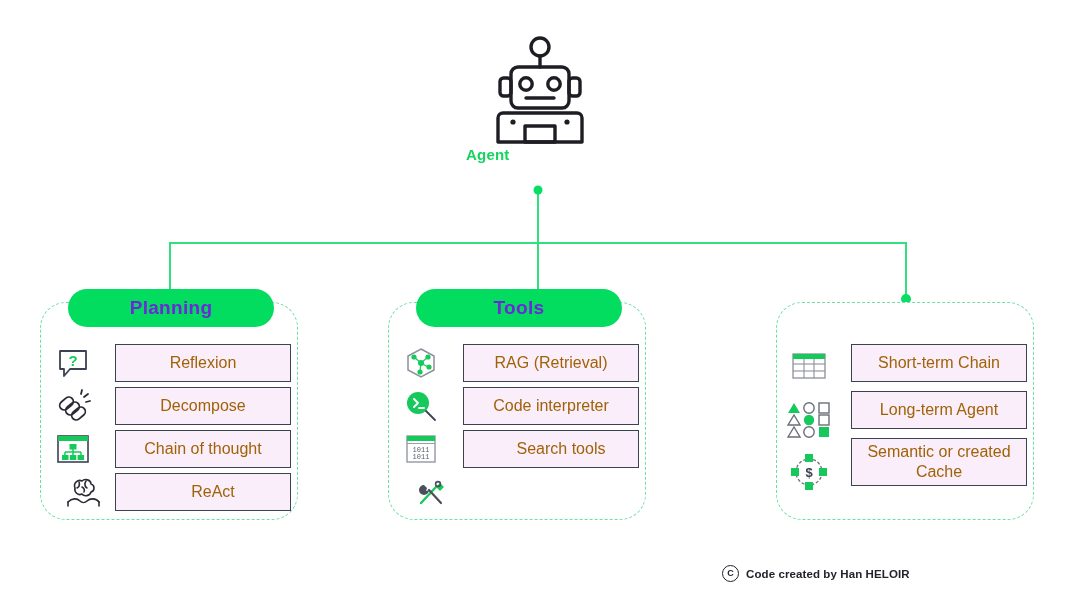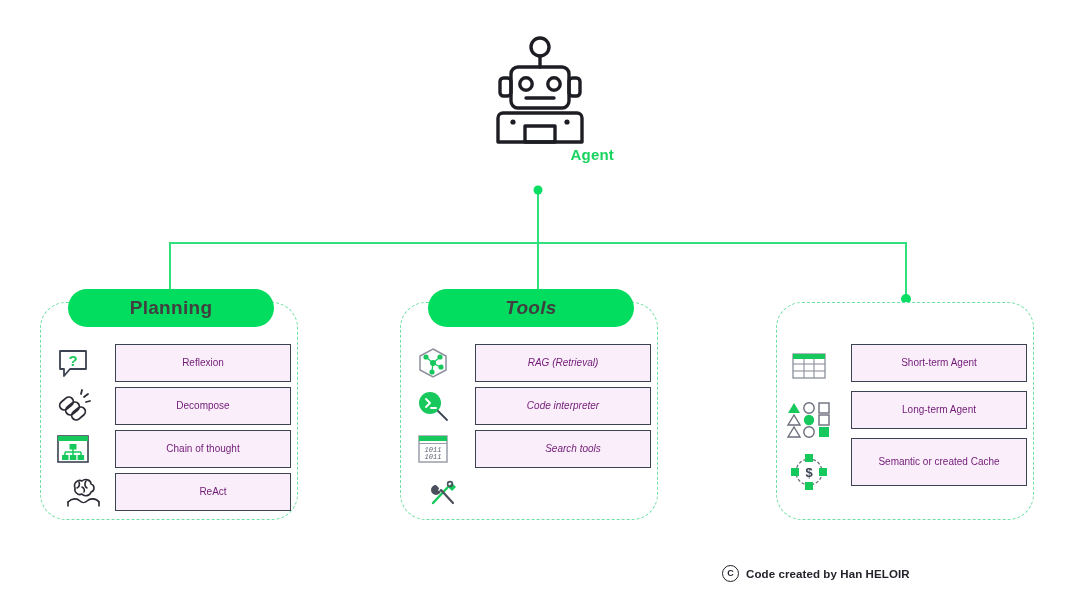--- a/index.html
+++ b/index.html
@@ -11,48 +11,48 @@
     position:relative;
     color:#2b2b3a;
   }
   #stage{position:absolute;left:0;top:0;width:1080px;height:610px;}
 
   
   #agent-block{position:absolute;left:466px;top:34px;width:148px;height:146px;}
   #agent-robot{position:absolute;left:0;top:0;width:148px;height:110px;}
   #agent-label{
     position:absolute;left:0;top:112px;width:148px;
-    text-align:right;font-size:15px;font-weight:bold;
+    text-align:left;font-size:15px;font-weight:bold;
     color:#17d45e;letter-spacing:.2px;
   }
 
   
   #connectors{position:absolute;left:0;top:0;width:1080px;height:610px;pointer-events:none;}
 
   
   .column{position:absolute;top:302px;width:258px;height:218px;}
   .col-planning{left:40px;}
-  .col-tools{left:400px;font-style:italic;}
+  .col-tools{left:388px;}
   .col-memory{left:776px;}
 
   .col-dashbox{
     position:absolute;left:0;top:0;width:100%;height:100%;
     box-sizing:border-box;
     border:1.6px dashed #6fe0a4;
     border-radius:26px;
     background:#ffffff;
   }
 
   .col-pill{
     position:absolute;left:28px;top:-13px;
     width:206px;height:38px;
     background:#03dd5f;
     border-radius:19px;
     display:flex;align-items:center;justify-content:center;
-    color:#404040;
+    color:#6d28d9;
     font-size:19px;font-weight:bold;
     letter-spacing:.3px;
   }
 
   .col-body{
     position:absolute;left:0;top:36px;width:100%;height:176px;
     display:flex;
   }
   .icon-col{
     width:66px;flex:0 0 66px;
@@ -69,22 +69,22 @@
 
   .icon-slot{display:flex;align-items:center;justify-content:center;}
   .icon-slot svg{display:block;}
 
   .item-box{
     width:100%;box-sizing:border-box;
     background:#faeefb;
     border:1.6px solid #3b4252;
     display:flex;align-items:center;justify-content:center;
     text-align:center;
-    color:#701a75;
-    font-size:10px;
+    color:#a16207;
+    font-size:16px;
     line-height:1.25;
     margin-left:14px;
   }
 
   
   .rows4 .icon-slot{height:38px;margin-bottom:5px;}
   .rows4 .item-box{height:38px;margin-bottom:5px;}
   .rows4 .icon-slot:last-child,.rows4 .item-box:last-child{margin-bottom:0;padding-left:20px;}
 
   
@@ -310,21 +310,21 @@
             <text x="20" y="25" font-family="'Liberation Sans',sans-serif" font-size="13" font-weight="bold" fill="#3b4252" text-anchor="middle">$</text>
             <rect x="16" y="2" width="8" height="8" fill="#17c95c"></rect>
             <rect x="16" y="30" width="8" height="8" fill="#17c95c"></rect>
             <rect x="2" y="16" width="8" height="8" fill="#17c95c"></rect>
             <rect x="30" y="16" width="8" height="8" fill="#17c95c"></rect>
           </svg>
         </div>
 
       </div>
       <div class="item-col">
-        <div class="item-box">Short-term Agent</div>
+        <div class="item-box">Short-term Chain</div>
         <div class="item-box">Long-term Agent</div>
         <div class="item-box tall">Semantic or created Cache</div>
       </div>
     </div>
   </div>
 
   <div id="footer">
     <span class="cmark">C</span>
     <span>Code created by Han HELOIR</span>
   </div>

